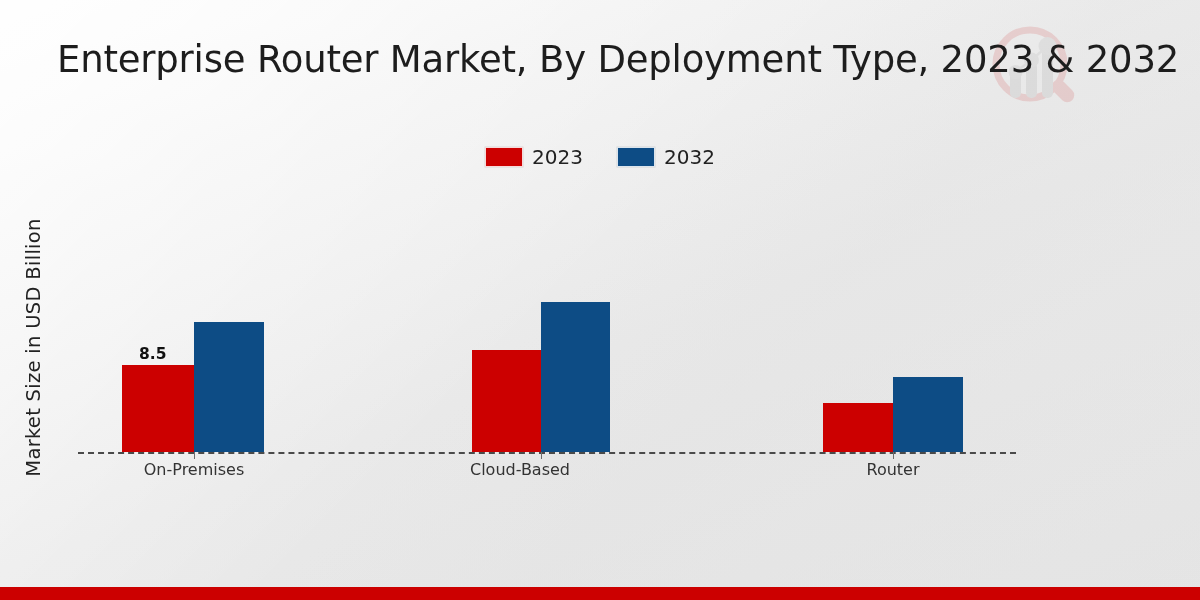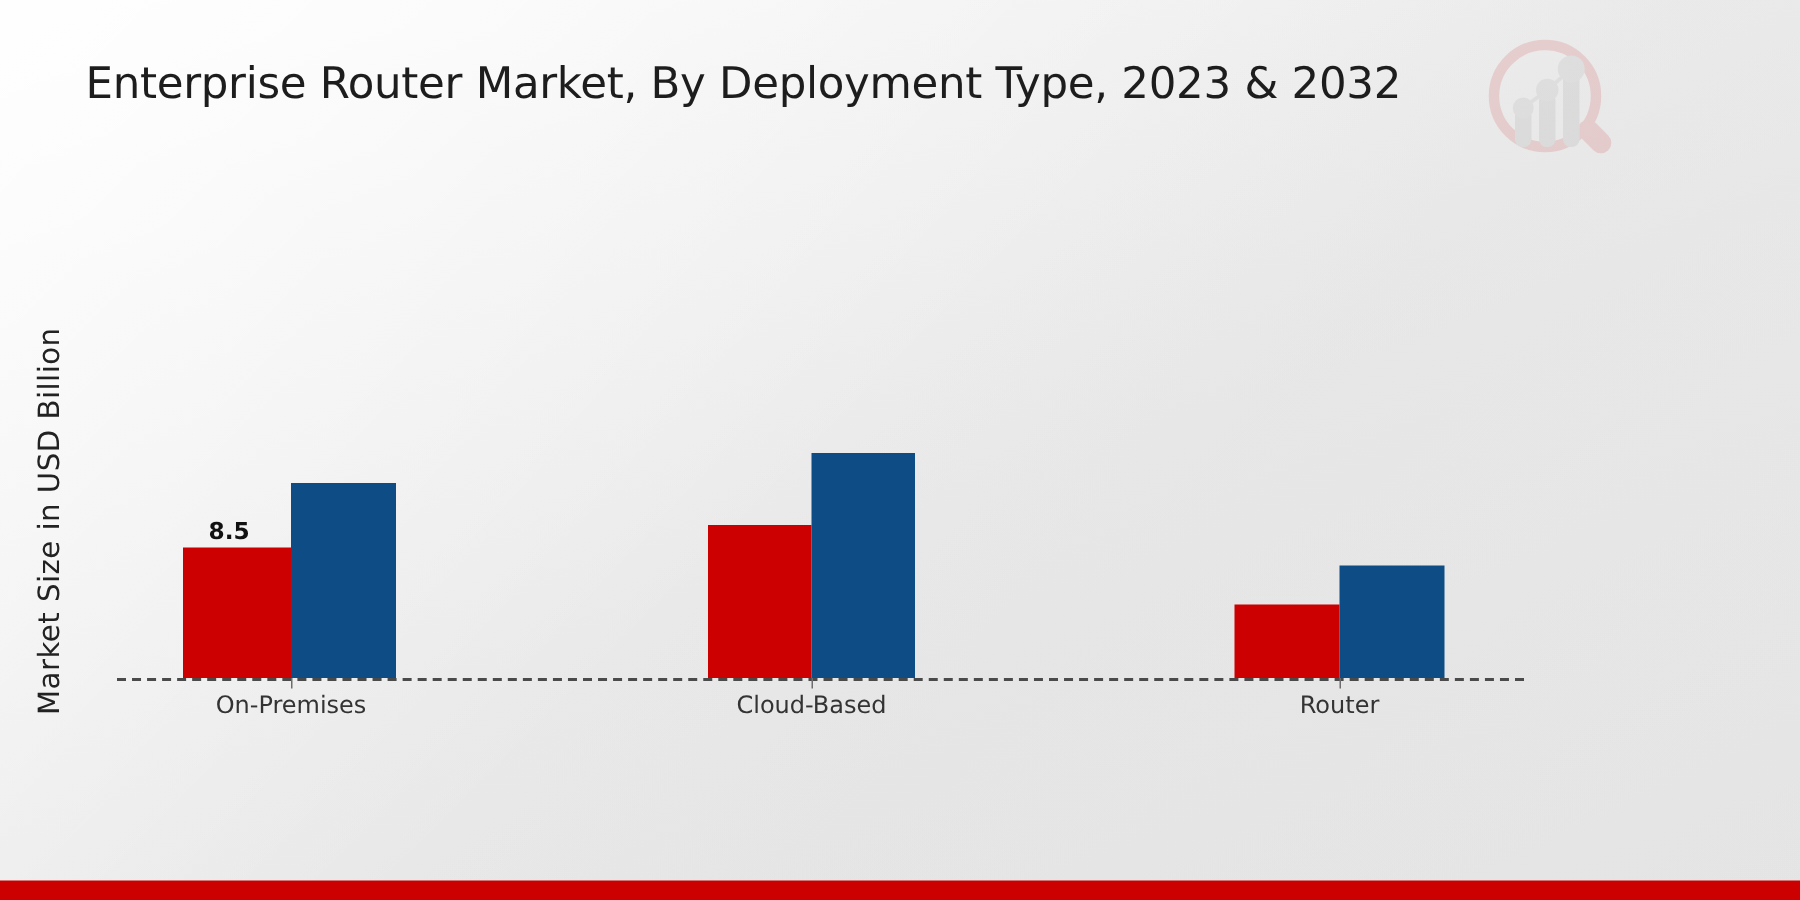--- a/index.html
+++ b/index.html
@@ -30,21 +30,21 @@
     position:absolute;
     left:988px; top:22px;
     width:96px; height:96px;
     opacity:0.14;
   }
 
   
   #title {
     position:absolute;
     left:57px; top:38px;
-    font-size:29px;
+    font-size:37px;
     font-weight:400;
     color:#1d1d1d;
     letter-spacing:-0.2px;
     white-space:nowrap;
     font-family:"DejaVu Sans", sans-serif;
   }
 
   
   #ylabel {
     position:absolute;
@@ -152,38 +152,48 @@
       <circle cx="43.5" cy="38" r="7.5" fill="#9a9a9a"></circle>
       <circle cx="59.5" cy="24" r="9" fill="#9a9a9a"></circle>
       <path d="M27.5 50 L43.5 38 L59.5 24" stroke="#9a9a9a" stroke-width="2.5" fill="none"></path>
     </svg>
   </div>
 
   <div id="title">Enterprise Router Market, By Deployment Type, 2023 &amp; 2032</div>
 
   <div id="ylabel">Market Size in USD Billion</div>
 
+  <div id="legend">
+    <div class="legend-item">
+      <span class="legend-swatch" style="background:#cc0000"></span>
+      <span class="legend-text">2023</span>
+    </div>
+    <div class="legend-item">
+      <span class="legend-swatch" style="background:#0d4c85"></span>
+      <span class="legend-text">2032</span>
+    </div>
+  </div>
 
   <div id="plot">
 
     <div class="bar red" style="left: 122px; width: 72px; height: 87px;"></div>
     <div class="bar blue" style="left: 194px; width: 70px; height: 130px;"></div>
     <div class="bar red" style="left: 472px; width: 69px; height: 102px;"></div>
     <div class="bar blue" style="left: 541px; width: 69px; height: 150px;"></div>
     <div class="bar red" style="left: 823px; width: 70px; height: 49px;"></div>
     <div class="bar blue" style="left: 893px; width: 70px; height: 75px;"></div>
 
     <div id="value-label">8.5</div>
 
     <div id="baseline"></div>
 
     <div class="tick" style="left: 194px;"></div>
     <div class="tick" style="left: 541px;"></div>
     <div class="tick" style="left: 893px;"></div>
 
     <div class="cat-label" style="left: 194px;">On-Premises</div>
-    <div class="cat-label" style="left: 541px;">Cloud-Based</div>
+    <div class="cat-label" style="left: 520px;">Cloud-Based</div>
     <div class="cat-label" style="left: 893px;">Router</div>
   </div>
 
   <div id="footer-bar"></div>
 
 </div>
 
 </body></html>

